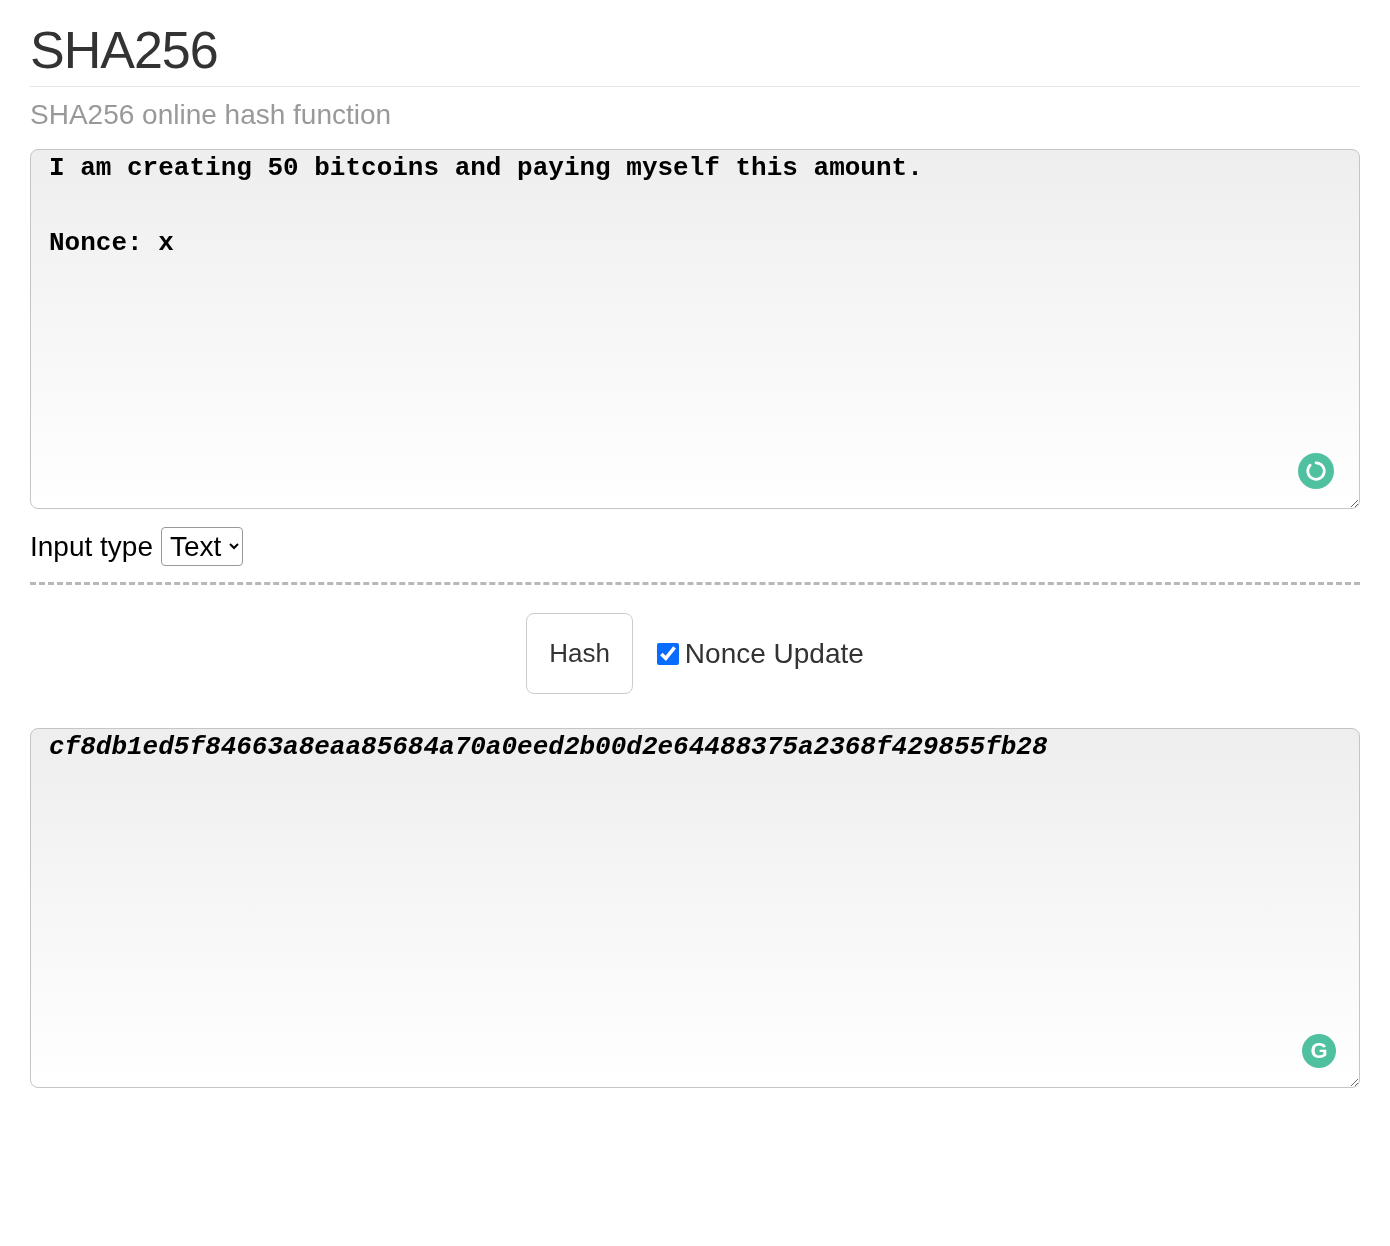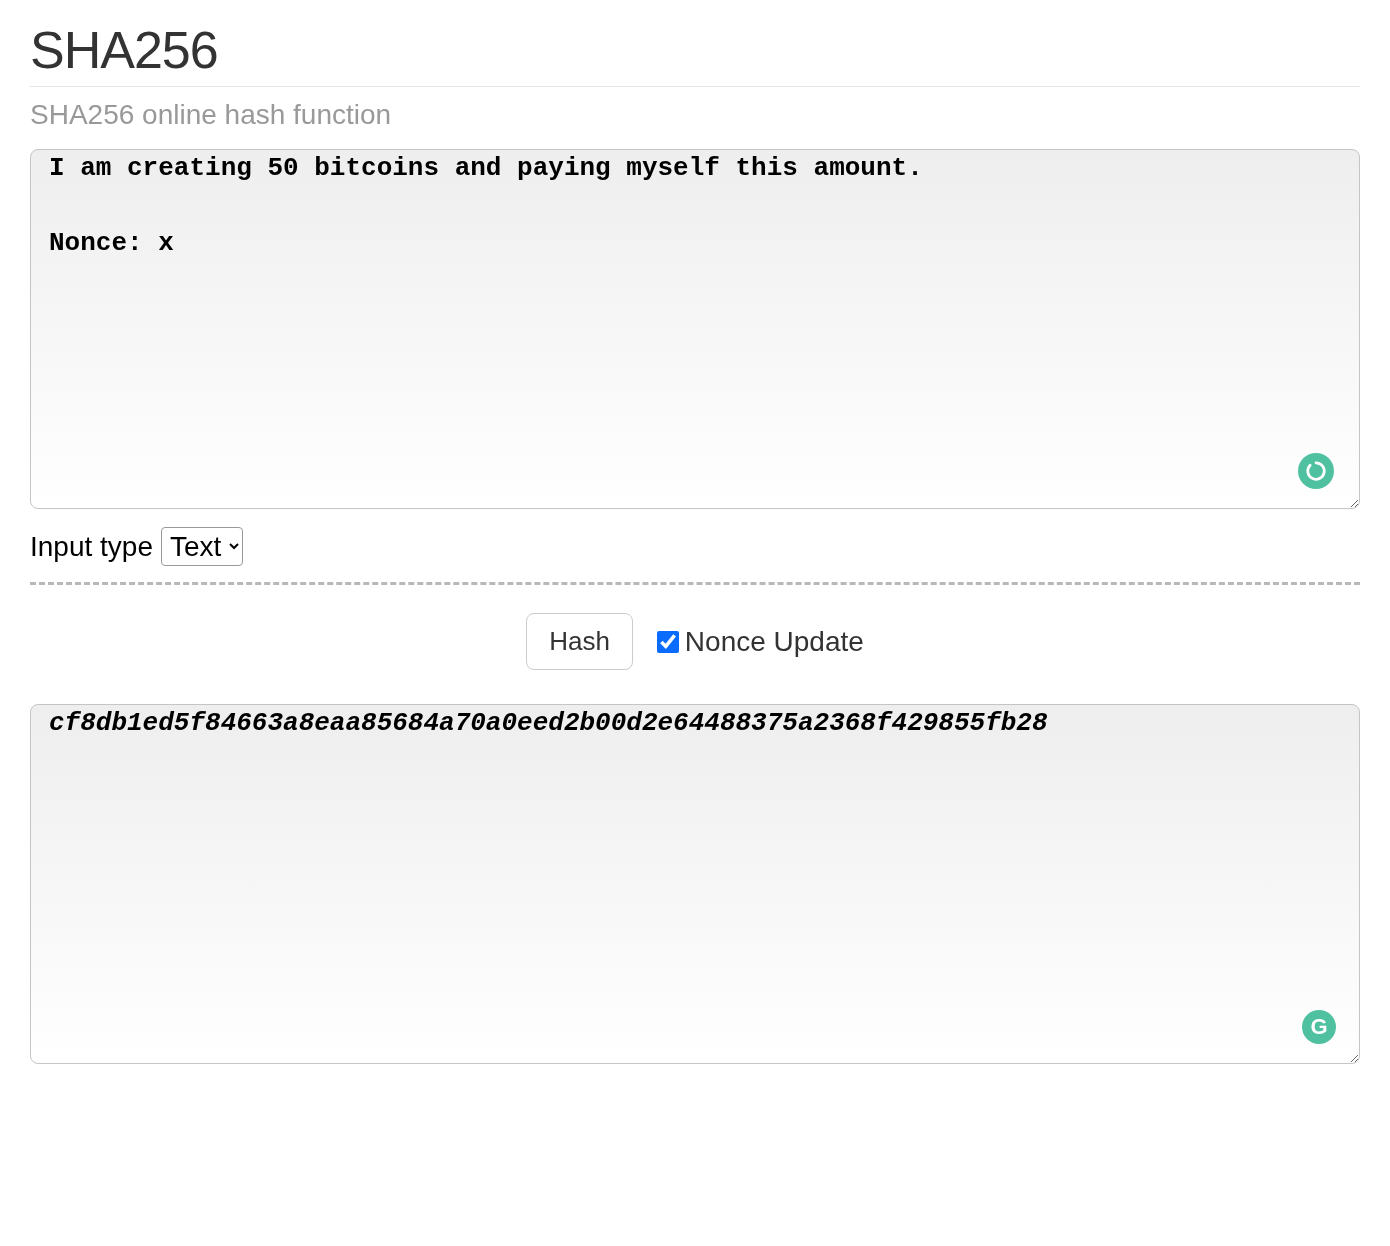--- a/index.html
+++ b/index.html
@@ -111,21 +111,21 @@
     }
     .controls-row {
       display: flex;
       align-items: center;
       justify-content: center;
       gap: 24px;
       margin-bottom: 34px;
     }
     .hash-button {
       font-size: 26px;
-      padding: 12px 22px;
+      padding: 24px 22px;
       border: 1px solid #cccccc;
       border-radius: 8px;
       background: #ffffff;
       cursor: pointer;
       font-family: inherit;
       color: #333;
     }
     .auto-update-wrap {
       display: flex;
       align-items: center;

